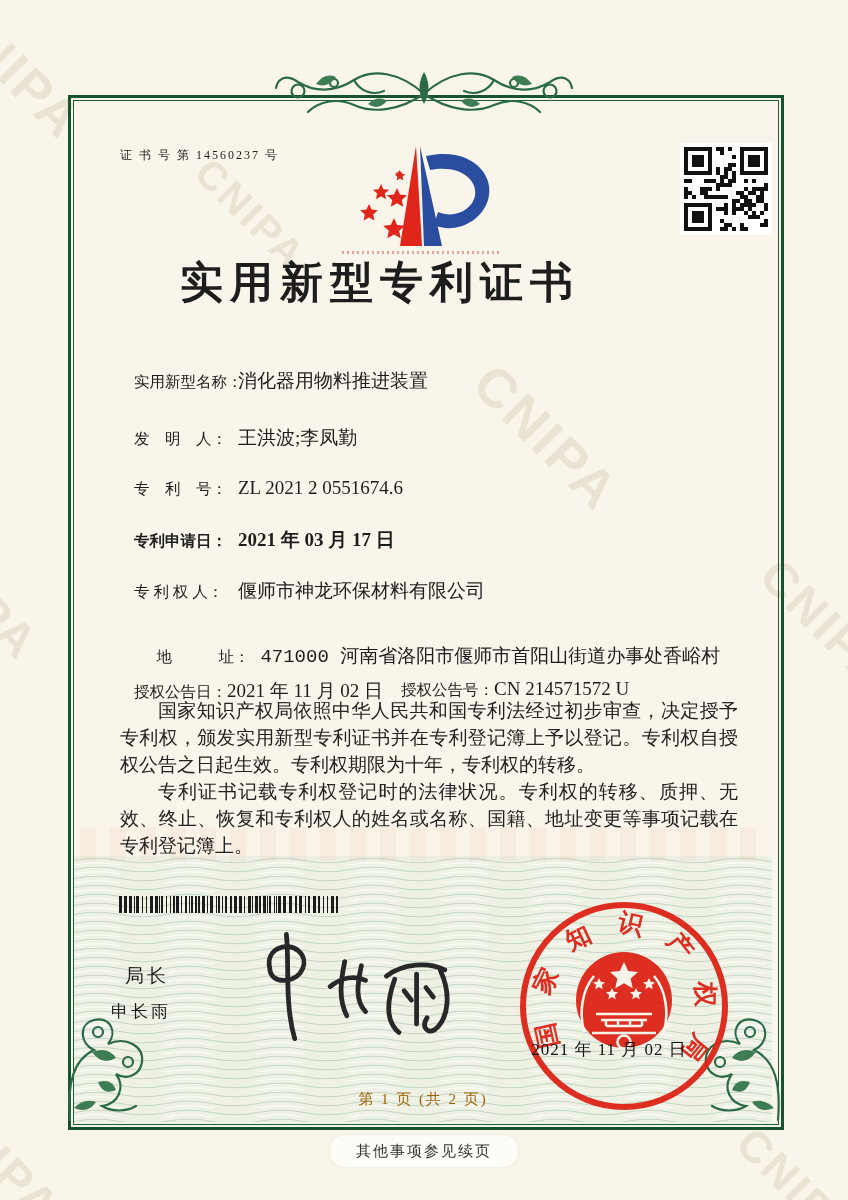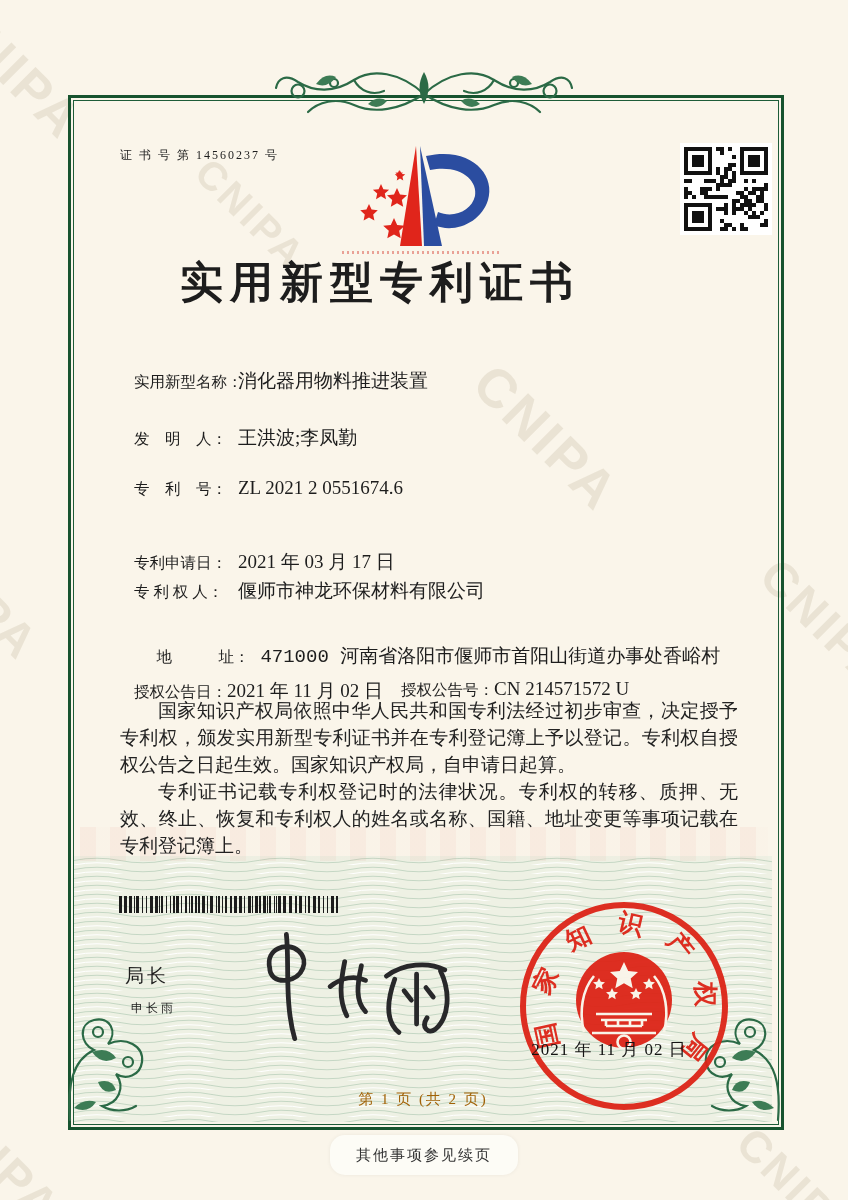--- a/index.html
+++ b/index.html
@@ -48,30 +48,30 @@
   .grant-right{position:absolute;left:259px;top:0;}
 
   
   .body-text{position:absolute;left:120px;top:697px;width:618px;z-index:4;
              font-size:19px;line-height:27px;text-align:justify;color:#222;}
   .body-text p{margin:0;text-indent:2em;}
 
   
   .barcode{position:absolute;left:119px;top:896px;width:221px;height:17px;z-index:4;}
   .official-role{position:absolute;left:125px;top:963px;font-size:19px;z-index:4;letter-spacing:3px;text-align:right;}
-  .official-name{position:absolute;left:131px;top:1000px;font-size:12px;z-index:4;letter-spacing:3px;}
+  .official-name{position:absolute;left:111px;top:1000px;font-size:17px;z-index:4;letter-spacing:3px;}
   .signature{position:absolute;left:232px;top:922px;width:240px;height:125px;z-index:4;}
 
   .seal{position:absolute;left:516px;top:898px;width:216px;height:216px;z-index:5;opacity:.95;}
   .seal-date{position:absolute;left:524px;top:1038px;width:170px;text-align:center;z-index:6;
              font-size:17px;letter-spacing:1px;color:#141414;}
 
   .page-info{position:absolute;left:68px;top:1090px;width:710px;text-align:center;
              font-size:15px;z-index:4;letter-spacing:2px;color:#a16207;}
-  .continuation{position:absolute;left:330px;top:1135px;width:188px;height:40px;z-index:4;
+  .continuation{position:absolute;left:330px;top:1135px;width:188px;height:32px;z-index:4;
                 background:#fdfcf6;box-shadow:0 0 4px rgba(0,0,0,.06);
                 display:flex;align-items:center;justify-content:center;
                 font-size:15px;letter-spacing:2px;color:#333;border-radius:15px;}
 </style>
 </head>
 <body>
 
 <div class="page">
 
   <div class="wm" style="left:-28px;top:-14px;font-size:52px;">CNIPA</div>
@@ -163,39 +163,39 @@
 
   <div class="field" style="top:350px;">
     <span class="flabel">实用新型名称：</span><span class="fvalue">消化器用物料推进装置</span>
   </div>
   <div class="field" style="top:407px;">
     <span class="flabel">发　明　人：</span><span class="fvalue">王洪波;李凤勤</span>
   </div>
   <div class="field" style="top:459px;">
     <span class="flabel">专　利　号：</span><span class="fvalue">ZL 2021 2 0551674.6</span>
   </div>
-  <div class="field" style="top:531px;">
+  <div class="field" style="top:509px;font-weight:bold;">
     <span class="flabel">专利申请日：</span><span class="fvalue">2021 年 03 月 17 日</span>
   </div>
   <div class="field" style="top:560px;">
     <span class="flabel">专 利 权 人：</span><span class="fvalue">偃师市神龙环保材料有限公司</span>
   </div>
   <div class="field" style="top:625px;font-family:Liberation Mono, monospace;">
     <span class="flabel">地　　　址：</span><span class="fvalue">471000 河南省洛阳市偃师市首阳山街道办事处香峪村</span>
   </div>
 
   <div class="grant-row">
     <span class="glabel">授权公告日：</span><span class="gvalue">2021 年 11 月 02 日</span>
     <span class="grant-right">
       <span class="glabel">授权公告号：</span><span class="gvalue">CN 214571572 U</span>
     </span>
   </div>
 
   <div class="body-text">
-    <p>国家知识产权局依照中华人民共和国专利法经过初步审查，决定授予专利权，颁发实用新型专利证书并在专利登记簿上予以登记。专利权自授权公告之日起生效。国家知识产权局，自申请日起算。</p>
+    <p>国家知识产权局依照中华人民共和国专利法经过初步审查，决定授予专利权，颁发实用新型专利证书并在专利登记簿上予以登记。专利权自授权公告之日起生效。专利权期限为十年，专利权的转移。</p>
     <p>专利证书记载专利权登记时的法律状况。专利权的转移、质押、无效、终止、恢复和专利权人的姓名或名称、国籍、地址变更等事项记载在专利登记簿上。</p>
   </div>
 
   <svg class="barcode" id="barcodesvg" viewBox="0 0 221 17">
       <path d="M0,0h3v17h-3Z M5,0h3v17h-3Z M10,0h3v17h-3Z M15,0h1v17h-1Z M17,0h3v17h-3Z M23,0h1v17h-1Z M27,0h1v17h-1Z M31,0h3v17h-3Z M36,0h3v17h-3Z M40,0h1v17h-1Z M42,0h2v17h-2Z M47,0h1v17h-1Z M51,0h1v17h-1Z M54,0h2v17h-2Z M57,0h3v17h-3Z M62,0h1v17h-1Z M66,0h2v17h-2Z M70,0h1v17h-1Z M72,0h2v17h-2Z M76,0h2v17h-2Z M79,0h2v17h-2Z M83,0h3v17h-3Z M88,0h1v17h-1Z M91,0h3v17h-3Z M97,0h1v17h-1Z M99,0h2v17h-2Z M103,0h1v17h-1Z M106,0h2v17h-2Z M111,0h2v17h-2Z M115,0h3v17h-3Z M120,0h3v17h-3Z M125,0h1v17h-1Z M129,0h3v17h-3Z M133,0h1v17h-1Z M136,0h3v17h-3Z M140,0h2v17h-2Z M144,0h3v17h-3Z M148,0h1v17h-1Z M150,0h2v17h-2Z M155,0h1v17h-1Z M157,0h1v17h-1Z M159,0h3v17h-3Z M164,0h3v17h-3Z M170,0h3v17h-3Z M176,0h2v17h-2Z M180,0h3v17h-3Z M186,0h1v17h-1Z M189,0h2v17h-2Z M194,0h3v17h-3Z M199,0h2v17h-2Z M204,0h1v17h-1Z M208,0h1v17h-1Z M212,0h3v17h-3Z M217,0h2v17h-2Z " fill="#1c1c1c"></path>
     </svg>
 
   <div class="official-role">局长</div>
   <div class="official-name">申长雨</div>
 

